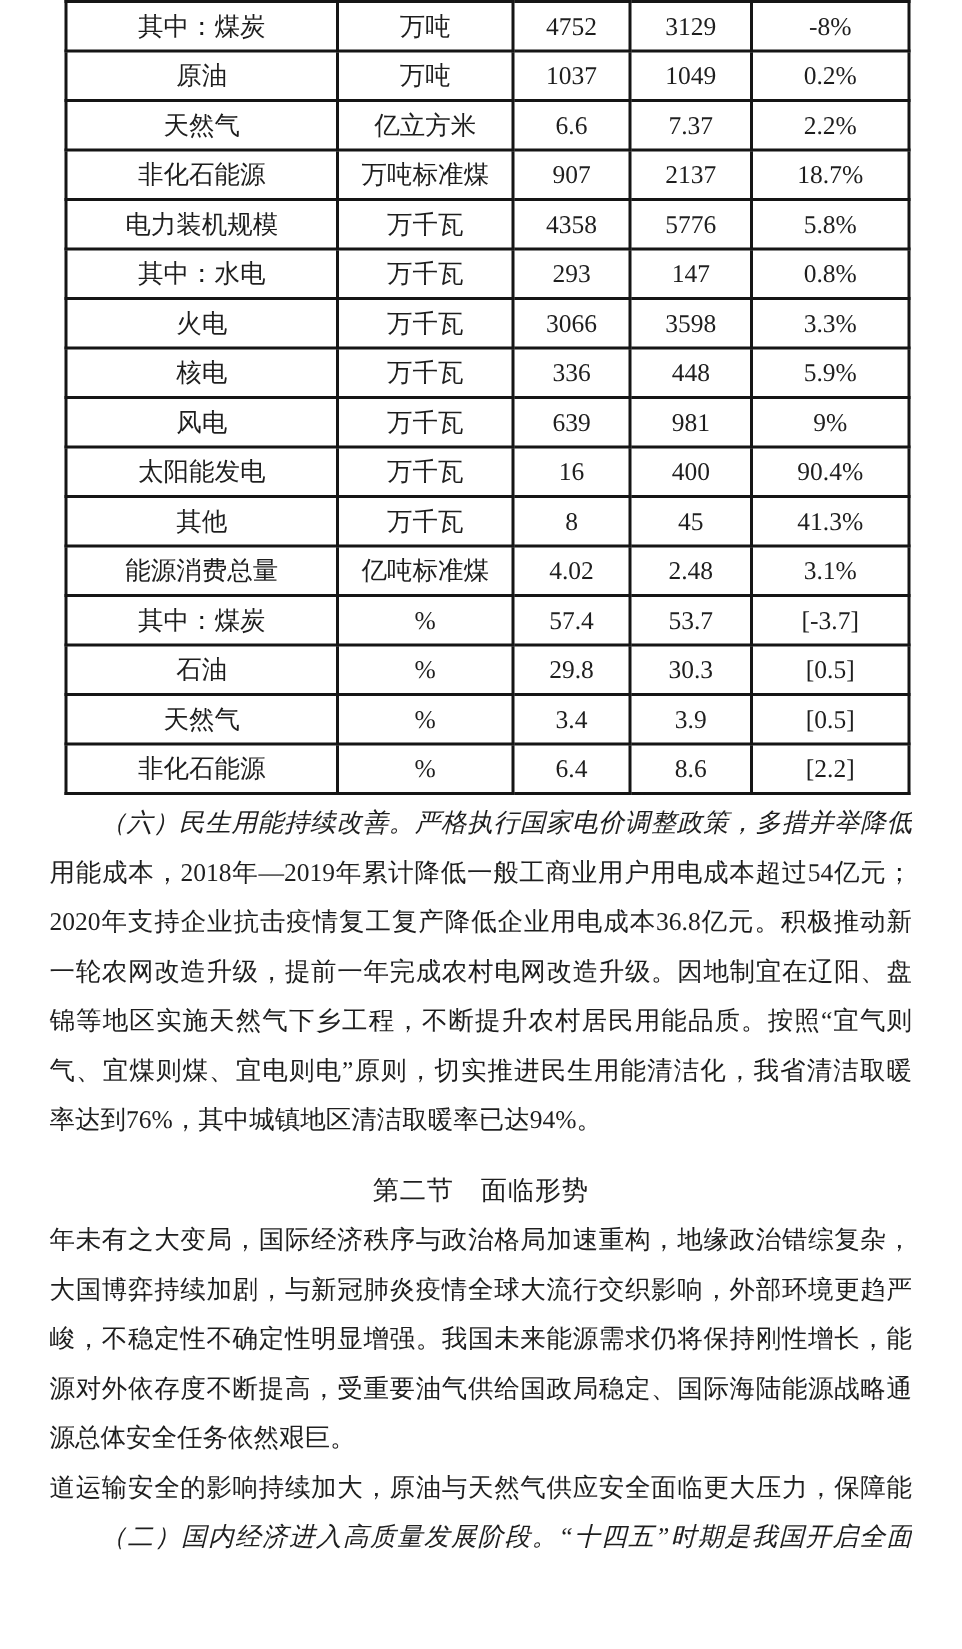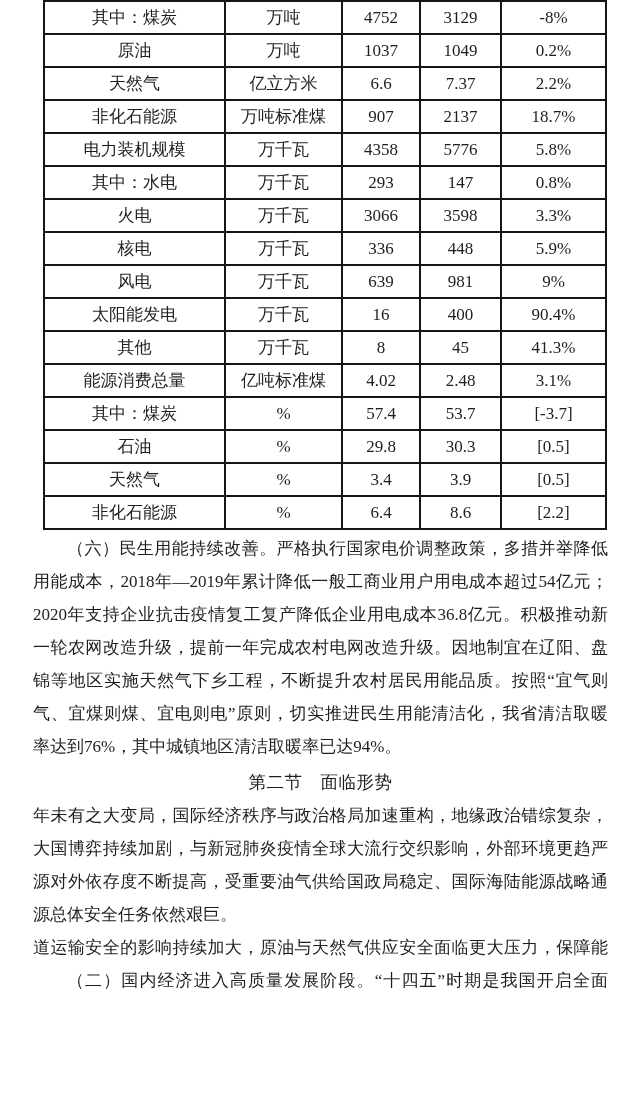--- a/index.html
+++ b/index.html
@@ -41,25 +41,25 @@
     height:33px;
     line-height:33px;
     font-size:17px;
     white-space:nowrap;
     overflow:hidden;
   }
   .line.fill {
     text-align:justify;
     text-align-last:justify;
   }
-  .line.indent { text-indent:34px; }
+  .line.indent { text-indent:34px;font-style:italic; }
   .section-heading {
     height:33px;
     line-height:33px;
-    margin-top:3px;
+    margin-top:14px;
     text-align:center;
     font-size:17.5px;
     letter-spacing:0.5px;
   }
 </style>
 </head>
 <body>
 
 <div class="page">
 
@@ -194,20 +194,21 @@
         <div class="line fill">2020年支持企业抗击疫情复工复产降低企业用电成本36.8亿元。积极推动新</div>
         <div class="line fill">一轮农网改造升级，提前一年完成农村电网改造升级。因地制宜在辽阳、盘</div>
         <div class="line fill">锦等地区实施天然气下乡工程，不断提升农村居民用能品质。按照“宜气则</div>
         <div class="line fill">气、宜煤则煤、宜电则电”原则，切实推进民生用能清洁化，我省清洁取暖</div>
         <div class="line">率达到76%，其中城镇地区清洁取暖率已达94%。</div>
       </div>
     <div class="section-heading">第二节　面临形势</div>
     <div id="para-international">
         <div class="line fill">年未有之大变局，国际经济秩序与政治格局加速重构，地缘政治错综复杂，</div>
         <div class="line fill">大国博弈持续加剧，与新冠肺炎疫情全球大流行交织影响，外部环境更趋严</div>
+        <div class="line fill">峻，不稳定性不确定性明显增强。我国未来能源需求仍将保持刚性增长，能</div>
         <div class="line fill">源对外依存度不断提高，受重要油气供给国政局稳定、国际海陆能源战略通</div>
         <div class="line">源总体安全任务依然艰巨。</div>
         <div class="line fill">道运输安全的影响持续加大，原油与天然气供应安全面临更大压力，保障能</div>
       </div>
     <div id="para-domestic">
         <div class="line fill indent">（二）国内经济进入高质量发展阶段。“十四五”时期是我国开启全面</div>
       </div>
   </div>
 
 </div>

